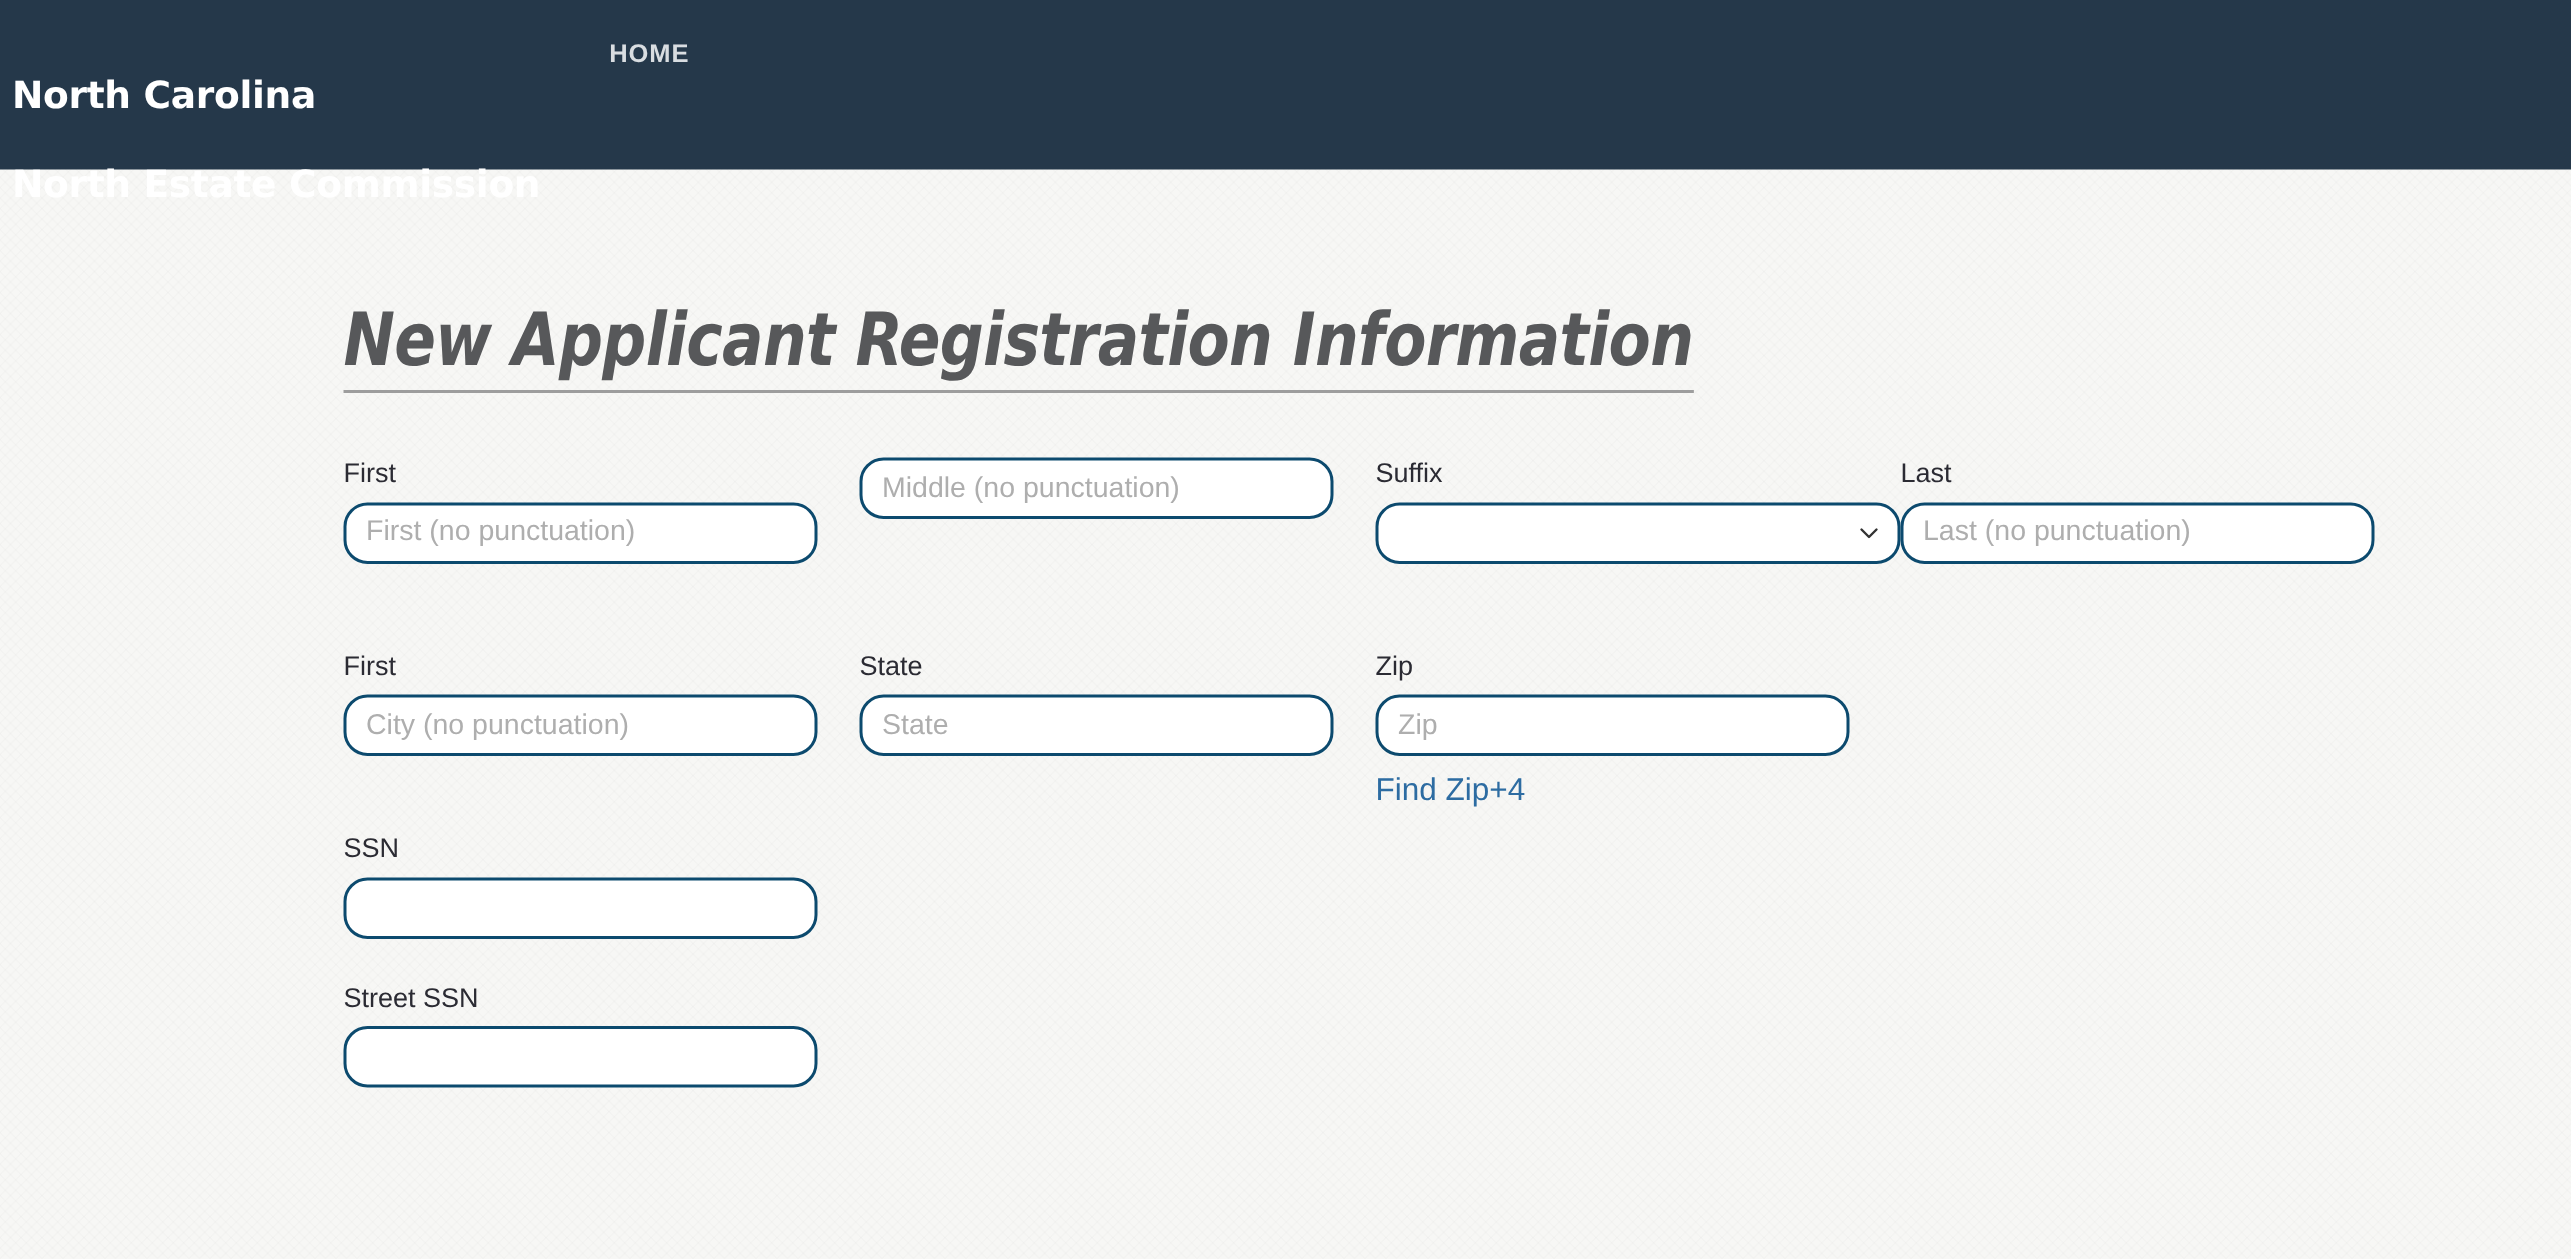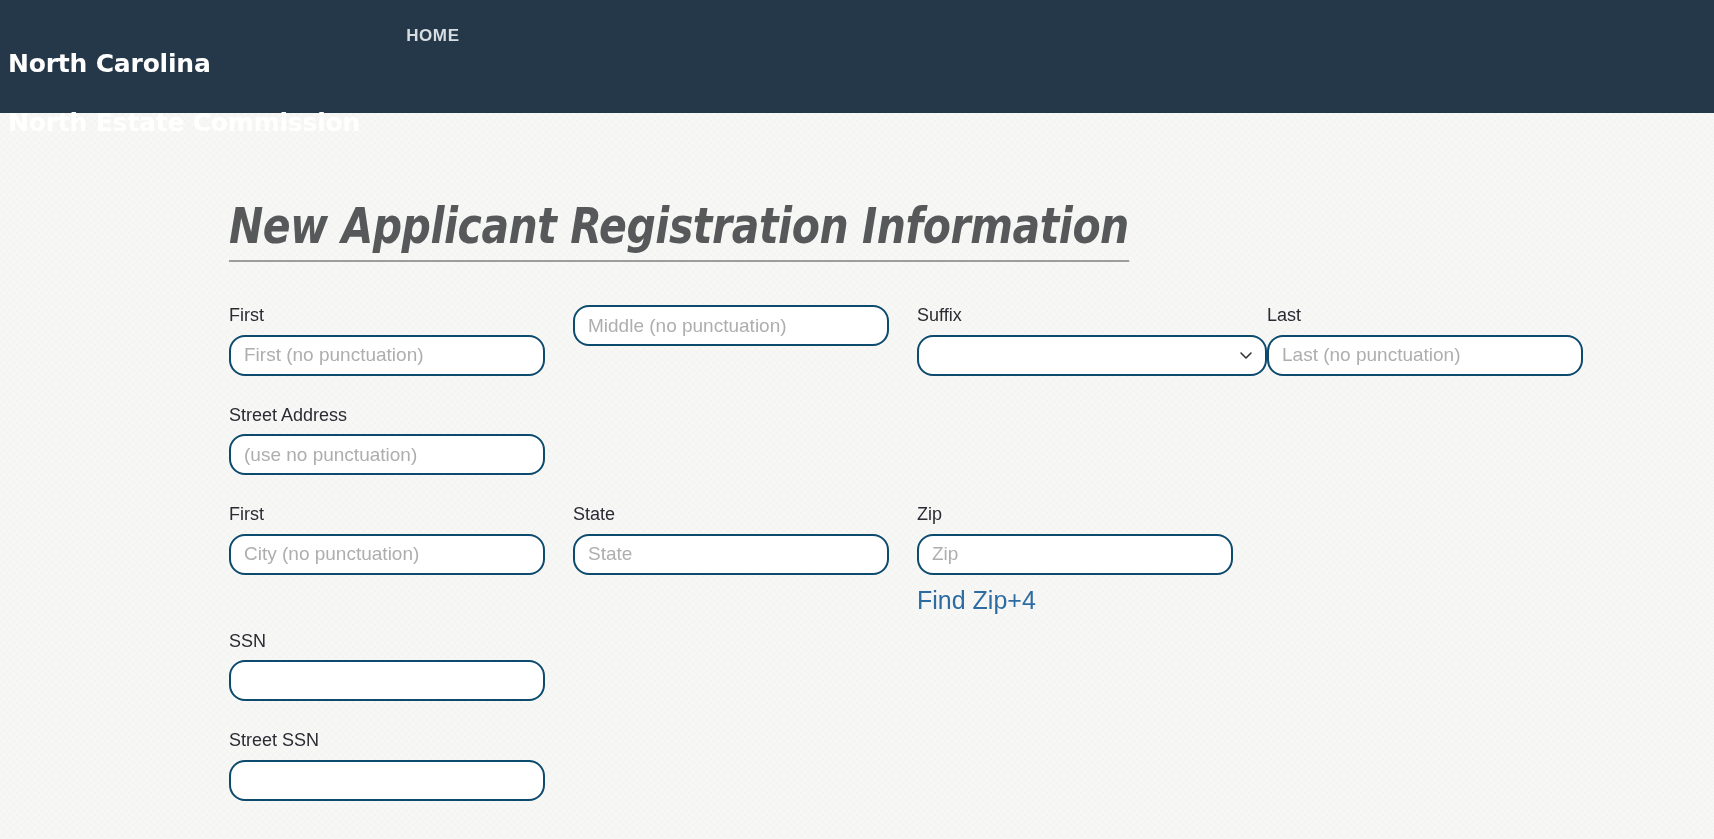--- a/index.html
+++ b/index.html
@@ -134,21 +134,21 @@
   .w-col2 { width: 316px; margin-right: 28px; }
   .w-col3 { width: 316px; margin-right: 28px; }
   .w-col4 { width: 350px; }
 
   .row-gap { height: 29px; }
   .row-gap-sm { height: 16px; }
 
   .helper-link {
     display: inline-block;
     font-family: "Liberation Sans", sans-serif;
-    font-size: 25px;
+    font-size: 21px;
     color: #2d6ca2;
     text-decoration: none;
     cursor: pointer;
     margin-top: 11px;
   }
 </style>
 </head>
 <body>
 
 <header class="site-header">
@@ -187,26 +187,20 @@
       </div>
     </div>
     <div class="field w-col3">
       <label class="field-label">Last</label>
       <input class="text-input" type="text" placeholder="Last (no punctuation)" style="">
     </div>
   </div>
 
   <div class="row-gap"></div>
 
-  <div class="form-row">
-    <div class="field w-col1">
-      <label class="field-label">Street Address</label>
-      <input class="text-input" type="text" placeholder="(use no punctuation)" style="">
-    </div>
-  </div>
 
   <div class="row-gap"></div>
 
   <div class="form-row">
     <div class="field w-col1">
       <label class="field-label">First</label>
       <input class="text-input" type="text" placeholder="City (no punctuation)" style="">
     </div>
     <div class="field w-col2">
       <label class="field-label">State</label>

